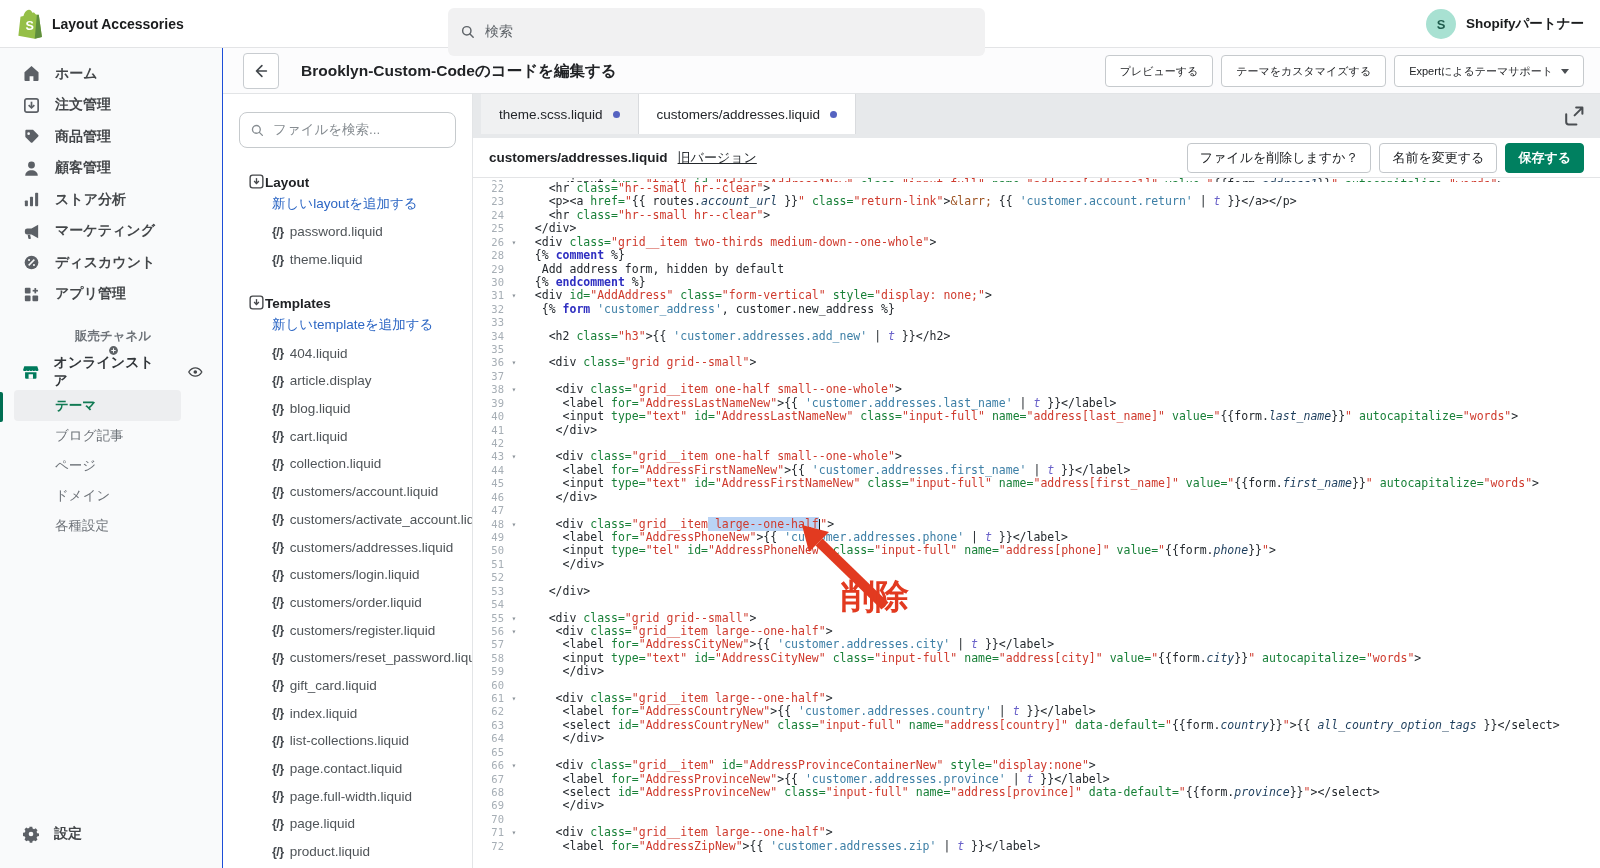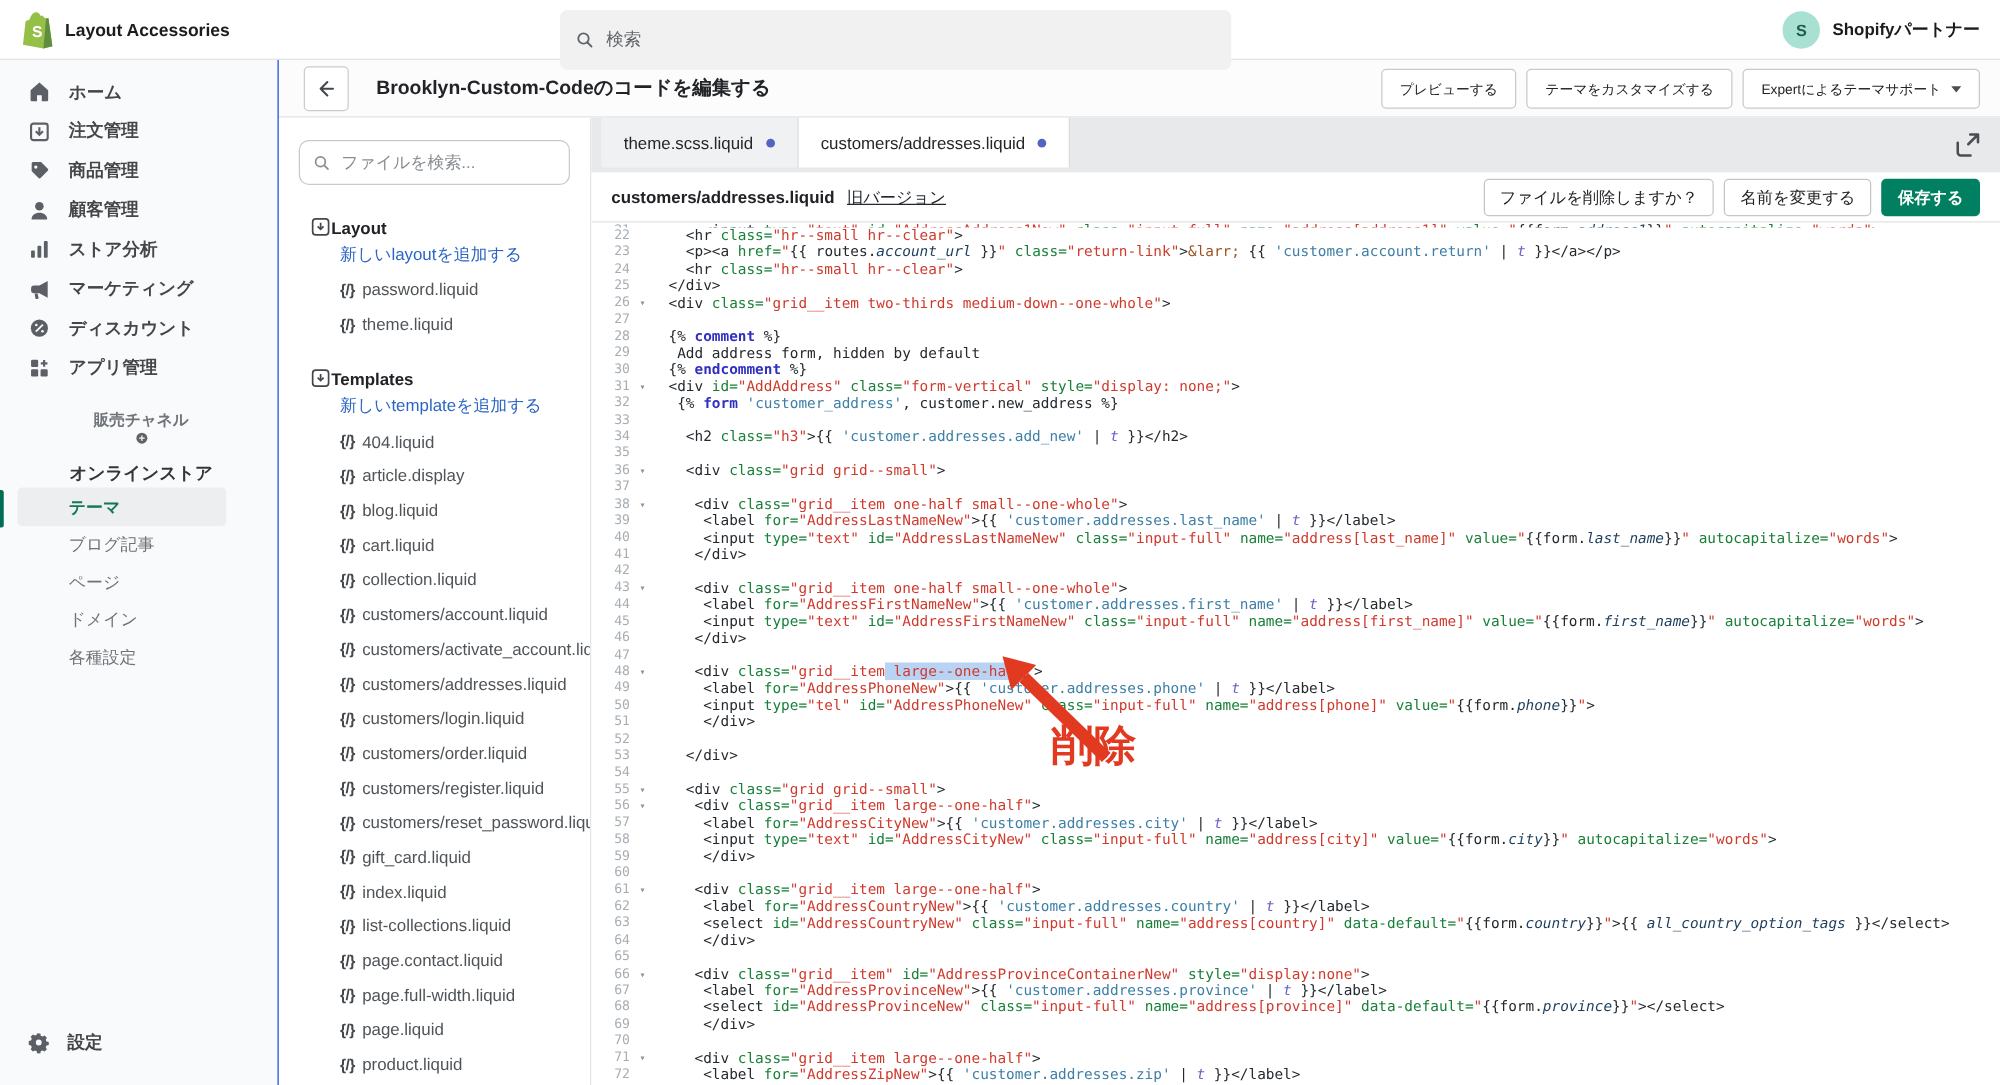--- a/index.html
+++ b/index.html
@@ -25,21 +25,21 @@
   #sidebar { position:absolute; left:0; top:48px; width:223px; bottom:0; background:#f9fafb;
              border-right:1px solid #1d4ed8; z-index:10; }
   .nav-item { height:31.5px; display:flex; align-items:center; gap:14px; padding-left:22px;
               font-size:14px; font-weight:600; color:#44474a; cursor:default; }
   .nav-item svg { flex:none; }
   #nav-list { padding-top:10px; }
   .section-label { margin-top:18px; height:28px; display:flex; align-items:center; padding:0 18px 0 22px;
                    font-size:12.5px; color:#6e7379; font-weight:600;flex-direction:column; }
   .section-label .grow { flex:1; }
   .channel-item { height:32px; display:flex; align-items:center; gap:14px; padding:0 18px 0 22px;
-                  font-size:14px; font-weight:700; color:#32363a;flex-direction:column; }
+                  font-size:14px; font-weight:700; color:#32363a; }
   .channel-item .grow { flex:1; }
   #theme-pill { position:relative; margin:2px 41px 0 14px; height:31px; border-radius:4px;
                 background:#edeef0; display:flex; align-items:center; padding-left:41px;
                 font-size:13.5px; font-weight:600; color:#117a53; }
   #active-bar { position:absolute; left:0; top:392px; width:3px; height:30px; background:#006e52;
                 border-radius:0 2px 2px 0; z-index:11; }
   .sub-item { height:30px; display:flex; align-items:center; padding-left:55px; font-size:13.5px;
               color:#6e7379; }
   #settings-item { position:absolute; left:0; bottom:18px; width:100%; height:32px; display:flex;
                    align-items:center; gap:14px; padding-left:22px; font-size:14px; font-weight:600; color:#44474a; }
@@ -422,21 +422,20 @@
   </div>
 
   <div id="code-pane">
     <div id="code-lines">
         <div class="cl sliver"><span class="ln">21</span><span class="fold"></span><span class="src"><span class="tk-p">      &lt;input </span><span class="tk-a">type=</span><span class="tk-s">"text"</span><span class="tk-p"> </span><span class="tk-a">id=</span><span class="tk-s">"AddressAddress1New"</span><span class="tk-p"> </span><span class="tk-a">class=</span><span class="tk-s">"input-full"</span><span class="tk-p"> </span><span class="tk-a">name=</span><span class="tk-s">"address[address1]"</span><span class="tk-p"> </span><span class="tk-a">value=</span><span class="tk-s">"</span><span class="tk-p">{{form.</span><span class="tk-v">address1</span><span class="tk-p">}}</span><span class="tk-s">"</span><span class="tk-p"> </span><span class="tk-a">autocapitalize=</span><span class="tk-s">"words"</span><span class="tk-p">&gt;</span></span></div>
         <div class="cl"><span class="ln">22</span><span class="fold"></span><span class="src"><span class="tk-p">    &lt;hr </span><span class="tk-a">class=</span><span class="tk-s">"hr--small hr--clear"</span><span class="tk-p">&gt;</span></span></div>
         <div class="cl"><span class="ln">23</span><span class="fold"></span><span class="src"><span class="tk-p">    &lt;p&gt;&lt;a </span><span class="tk-a">href=</span><span class="tk-s">"</span><span class="tk-p">{{ routes.</span><span class="tk-v">account_url</span><span class="tk-p"> }}</span><span class="tk-s">"</span><span class="tk-p"> </span><span class="tk-a">class=</span><span class="tk-s">"return-link"</span><span class="tk-p">&gt;</span><span class="tk-e">&amp;larr;</span><span class="tk-p"> {{ </span><span class="tk-q">'customer.account.return'</span><span class="tk-p"> | </span><span class="tk-f">t</span><span class="tk-p"> }}&lt;/a&gt;&lt;/p&gt;</span></span></div>
         <div class="cl"><span class="ln">24</span><span class="fold"></span><span class="src"><span class="tk-p">    &lt;hr </span><span class="tk-a">class=</span><span class="tk-s">"hr--small hr--clear"</span><span class="tk-p">&gt;</span></span></div>
         <div class="cl"><span class="ln">25</span><span class="fold"></span><span class="src"><span class="tk-p">  &lt;/div&gt;</span></span></div>
         <div class="cl"><span class="ln">26</span><span class="fold">▾</span><span class="src"><span class="tk-p">  &lt;div </span><span class="tk-a">class=</span><span class="tk-s">"grid__item two-thirds medium-down--one-whole"</span><span class="tk-p">&gt;</span></span></div>
-        <div class="cl"><span class="ln">27</span><span class="fold"></span><span class="src"></span></div>
         <div class="cl"><span class="ln">28</span><span class="fold"></span><span class="src"><span class="tk-p">  {% </span><span class="tk-k">comment</span><span class="tk-p"> %}</span></span></div>
         <div class="cl"><span class="ln">29</span><span class="fold"></span><span class="src"><span class="tk-p">   Add address form, hidden by default</span></span></div>
         <div class="cl"><span class="ln">30</span><span class="fold"></span><span class="src"><span class="tk-p">  {% </span><span class="tk-k">endcomment</span><span class="tk-p"> %}</span></span></div>
         <div class="cl"><span class="ln">31</span><span class="fold">▾</span><span class="src"><span class="tk-p">  &lt;div </span><span class="tk-a">id=</span><span class="tk-s">"AddAddress"</span><span class="tk-p"> </span><span class="tk-a">class=</span><span class="tk-s">"form-vertical"</span><span class="tk-p"> </span><span class="tk-a">style=</span><span class="tk-s">"display: none;"</span><span class="tk-p">&gt;</span></span></div>
         <div class="cl"><span class="ln">32</span><span class="fold"></span><span class="src"><span class="tk-p">   {% </span><span class="tk-k">form</span><span class="tk-p"> </span><span class="tk-q">'customer_address'</span><span class="tk-p">, customer.new_address %}</span></span></div>
         <div class="cl"><span class="ln">33</span><span class="fold"></span><span class="src"></span></div>
         <div class="cl"><span class="ln">34</span><span class="fold"></span><span class="src"><span class="tk-p">    &lt;h2 </span><span class="tk-a">class=</span><span class="tk-s">"h3"</span><span class="tk-p">&gt;{{ </span><span class="tk-q">'customer.addresses.add_new'</span><span class="tk-p"> | </span><span class="tk-f">t</span><span class="tk-p"> }}&lt;/h2&gt;</span></span></div>
         <div class="cl"><span class="ln">35</span><span class="fold"></span><span class="src"></span></div>
         <div class="cl"><span class="ln">36</span><span class="fold">▾</span><span class="src"><span class="tk-p">    &lt;div </span><span class="tk-a">class=</span><span class="tk-s">"grid grid--small"</span><span class="tk-p">&gt;</span></span></div>
         <div class="cl"><span class="ln">37</span><span class="fold"></span><span class="src"></span></div>

